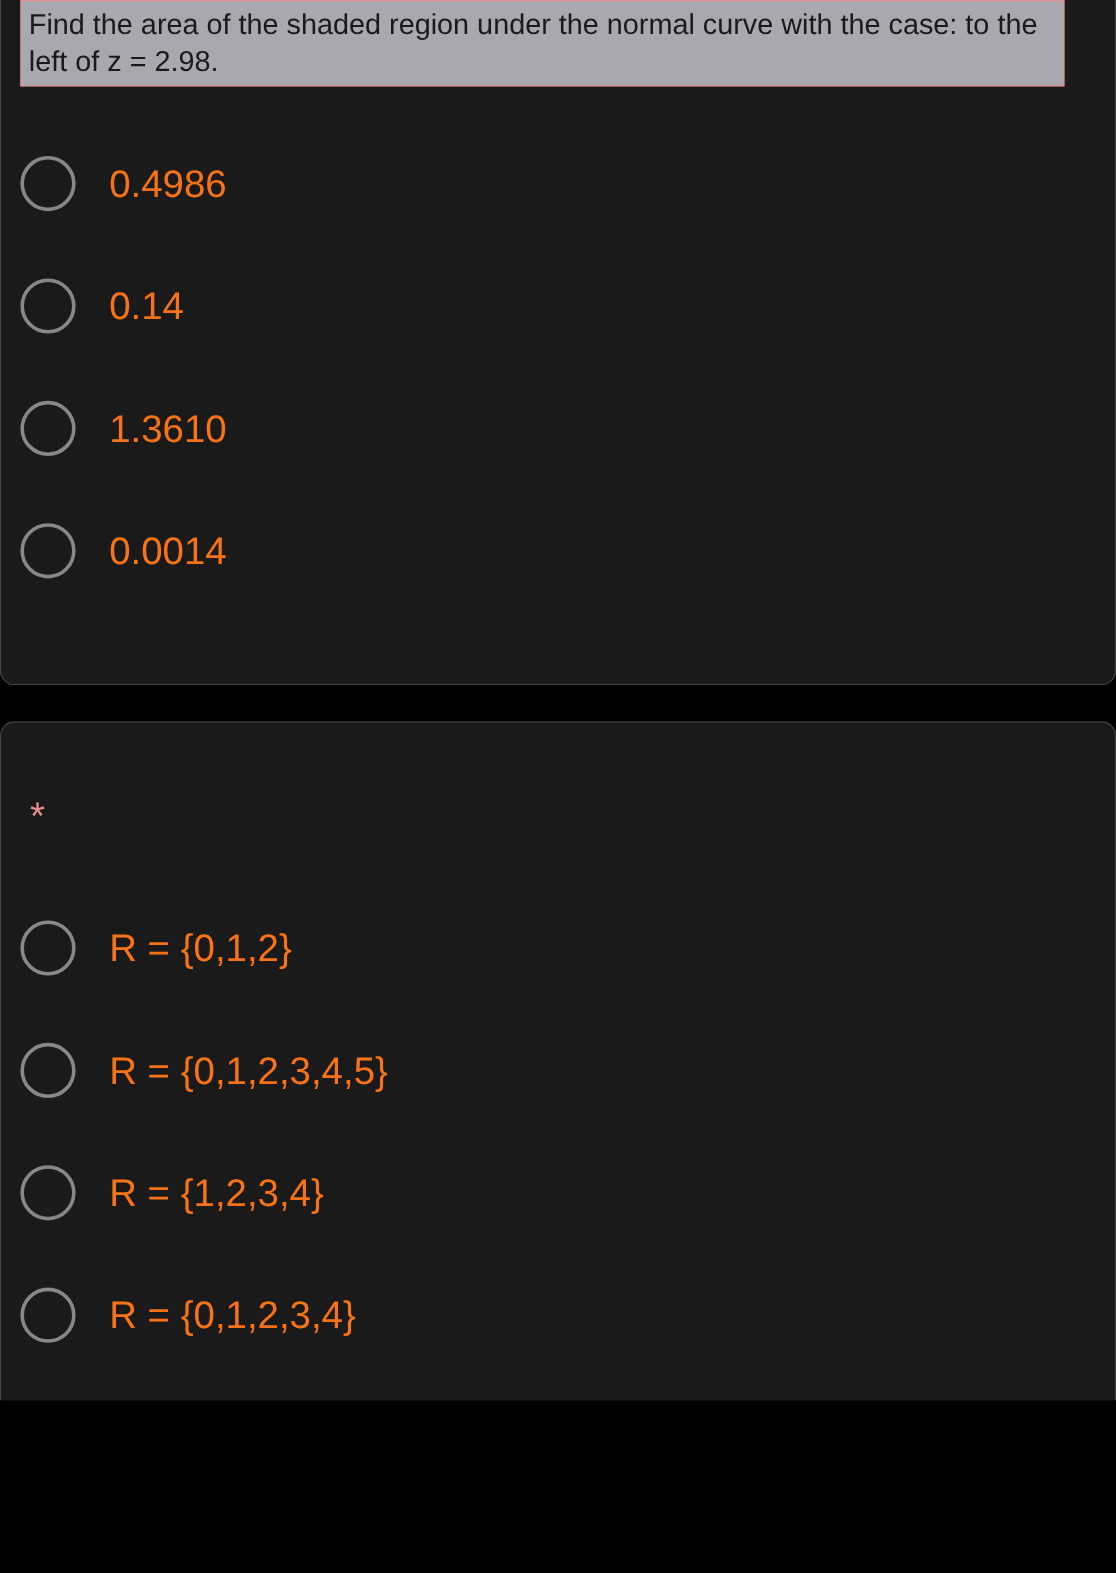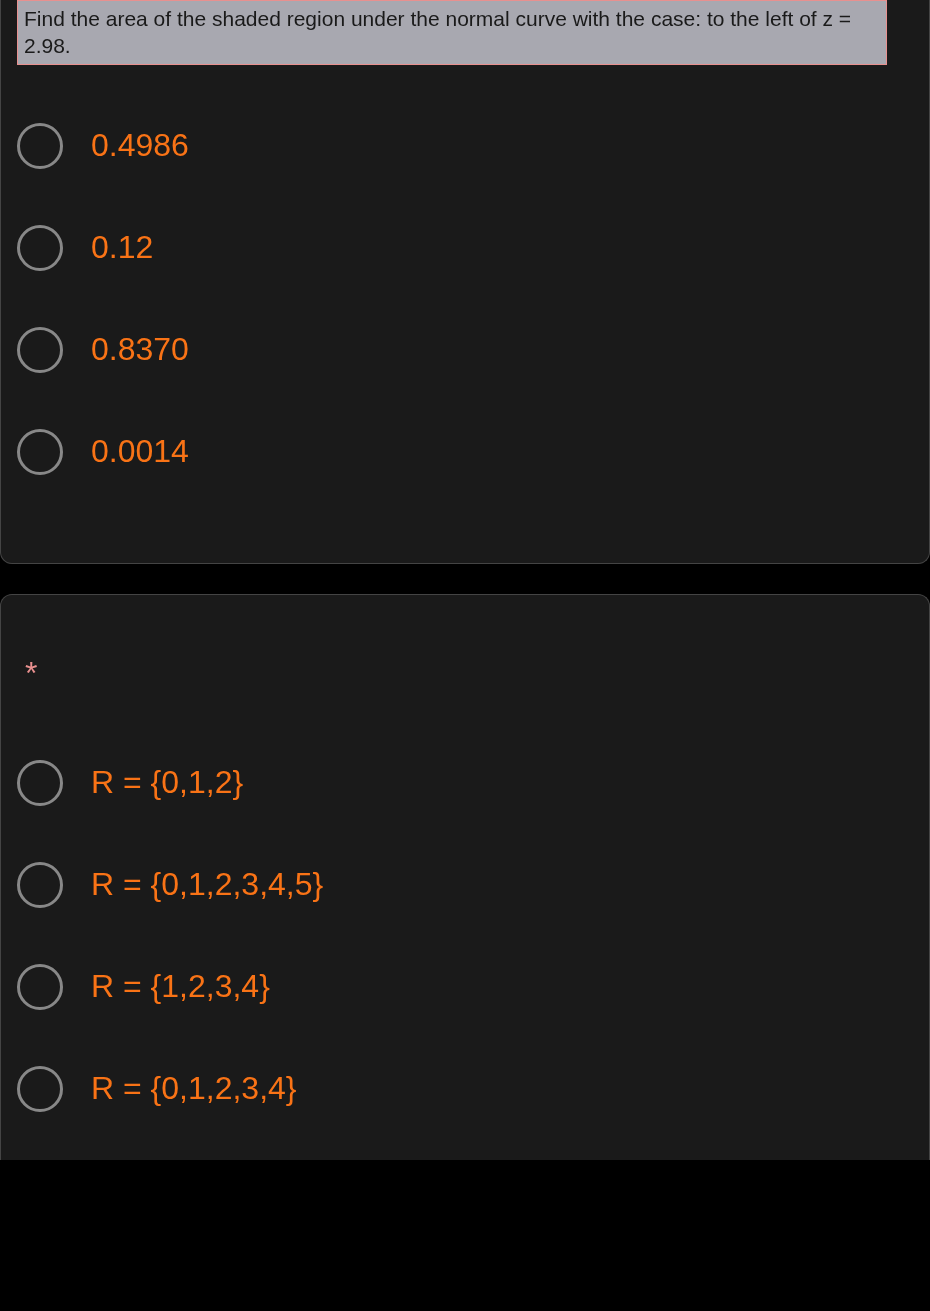--- a/index.html
+++ b/index.html
@@ -31,21 +31,21 @@
       margin-top: 30px;
       padding-top: 60px;
       padding-bottom: 20px;
       border-bottom: none;
       border-bottom-left-radius: 0;
       border-bottom-right-radius: 0;
     }
     .question-text {
       background-color: #a8a8b0;
       color: #1a1a1a;
-      font-size: 21px;
+      font-size: 24px;
       line-height: 1.3;
       padding: 4px 6px;
       margin: 22px 0 10px 16px;
       display: inline-block;
       max-width: 870px;
     }
     .question-text-1 {
       margin-top: 0;
       margin-bottom: 30px;
       margin-left: 16px;
@@ -88,26 +88,26 @@
 <div class="question-card question-card-1">
   <div class="question-text question-text-1">Find the area of the shaded region under the normal curve with the case: to the left of z = 2.98.</div>
   
   <div class="option-row">
     <div class="radio-circle"></div>
     <div class="option-label">0.4986</div>
   </div>
   
   <div class="option-row">
     <div class="radio-circle"></div>
-    <div class="option-label">0.12</div>
+    <div class="option-label">0.14</div>
   </div>
   
   <div class="option-row">
     <div class="radio-circle"></div>
-    <div class="option-label">0.8370</div>
+    <div class="option-label">1.3610</div>
   </div>
   
   <div class="option-row">
     <div class="radio-circle"></div>
     <div class="option-label">0.0014</div>
   </div>
 </div>
 
 <div class="question-card question-card-2">
   <span class="required-asterisk">*</span>

